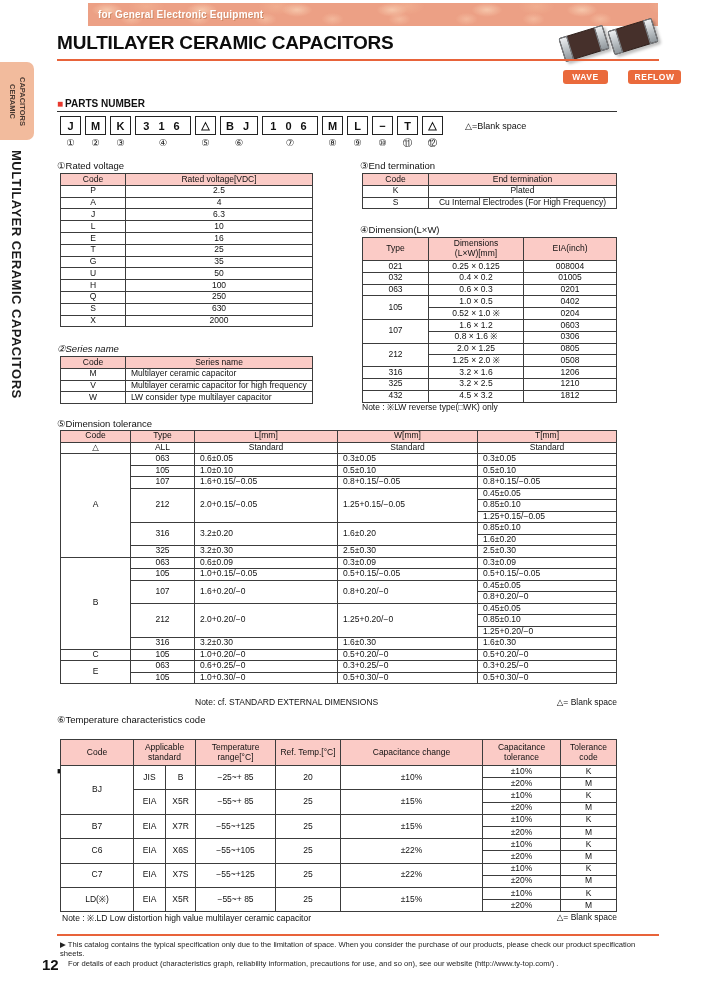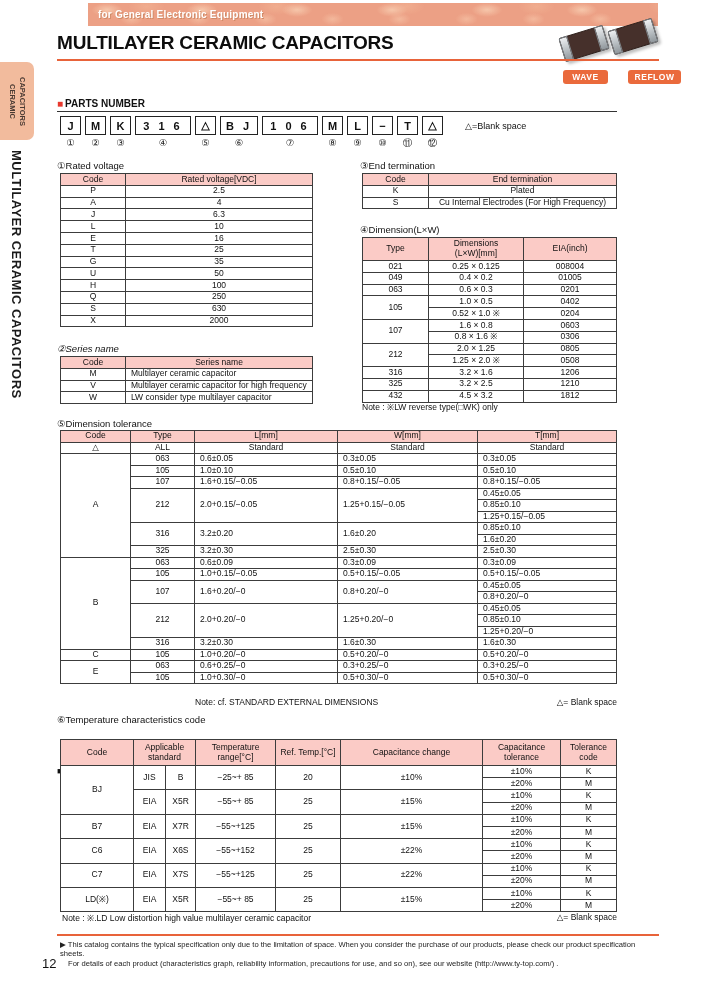--- a/index.html
+++ b/index.html
@@ -68,21 +68,21 @@
   td, th { border:1px solid #3c3c3c; font-size:8.5px; font-weight:normal; text-align:center; padding:0 2px; height:12px; line-height:1.15; color:#111; }
   table { border:1.5px solid #222; }
   .hd { background:#fbcbc6;text-align:center; }
   .tal { text-align:left; padding-left:5px; }
   .t1 td { height:11.8px; }
   .t5 td { height:11.5px; }
   .t6 td, .t6 th { height:12.2px; }
   .note-line { position:absolute; font-size:8.5px; color:#111; }
   
   .foot-text { position:absolute; font-size:7.6px; color:#222; line-height:1.25; }
-  .page-num { position:absolute; left:42px; top:956px; font-size:13px; font-weight:normal; }
+  .page-num { position:absolute; left:42px; top:956px; font-size:15px; font-weight:bold; }
   .brand { position:absolute; left:0; top:956px; width:680px; text-align:center; color:#e8241d; font-size:13.5px; font-weight:bold; letter-spacing:1px; }
 </style>
 </head>
 <body>
 
 <div id="page">
 
   <div class="side-tab">
     <div class="side-tab-text" style="white-space:pre-line;">CERAMIC
 CAPACITORS</div>
@@ -287,41 +287,41 @@
             <div>(L×W)[mm]</div>
           </td>
       <td class="hd">EIA(inch)</td>
     </tr>
     <tr>
           <td>021</td>
           <td>0.25 ×  0.125</td>
           <td>008004</td>
         </tr>
     <tr>
-          <td>049</td>
+          <td>032</td>
           <td>0.4  ×  0.2</td>
           <td>01005</td>
         </tr>
     <tr>
           <td>063</td>
           <td>0.6  ×  0.3</td>
           <td>0201</td>
         </tr>
     <tr>
           <td rowspan="2">105</td>
           <td>1.0  ×  0.5</td>
           <td>0402</td>
         </tr>
     <tr>
           <td>0.52 ×  1.0 ※</td>
           <td>0204</td>
         </tr>
     <tr>
           <td rowspan="2">107</td>
-          <td>1.6  ×  0.8</td>
+          <td>1.6  ×  1.2</td>
           <td>0603</td>
         </tr>
     <tr>
           <td>0.8  ×  1.6 ※</td>
           <td>0306</td>
         </tr>
     <tr>
           <td rowspan="2">212</td>
           <td>2.0  ×  1.25</td>
           <td>0805</td>
@@ -547,21 +547,21 @@
           <td>K</td>
         </tr>
     <tr>
           <td>±20%</td>
           <td>M</td>
         </tr>
     <tr>
           <td rowspan="2">C6</td>
           <td rowspan="2">EIA</td>
           <td rowspan="2">X6S</td>
-          <td rowspan="2">−55~+152</td>
+          <td rowspan="2">−55~+105</td>
           <td rowspan="2">25</td>
           <td rowspan="2">±22%</td>
           <td>±10%</td>
           <td>K</td>
         </tr>
     <tr>
           <td>±20%</td>
           <td>M</td>
         </tr>
     <tr>

